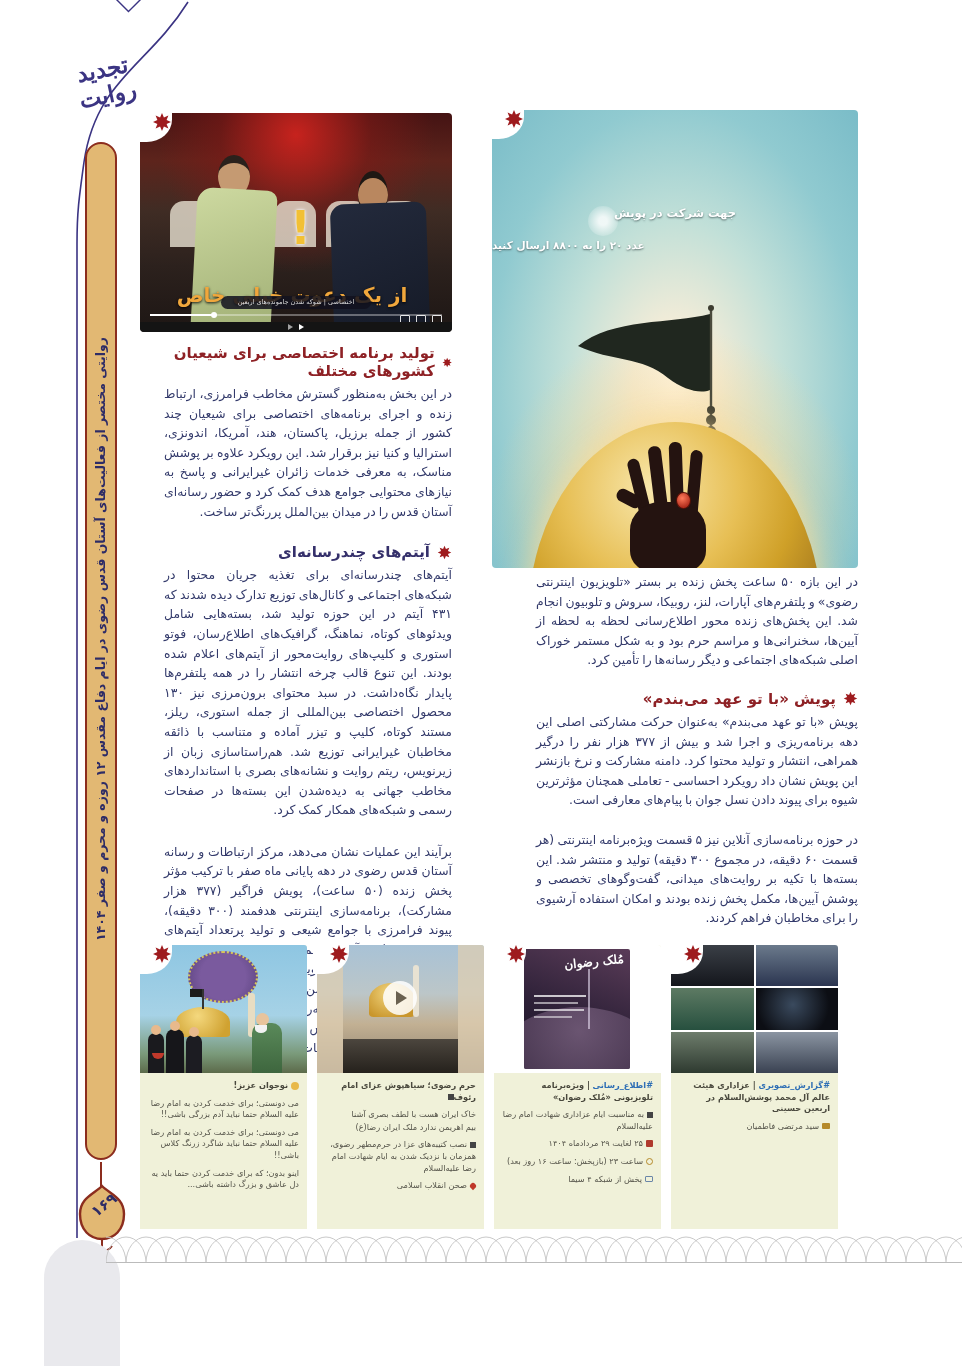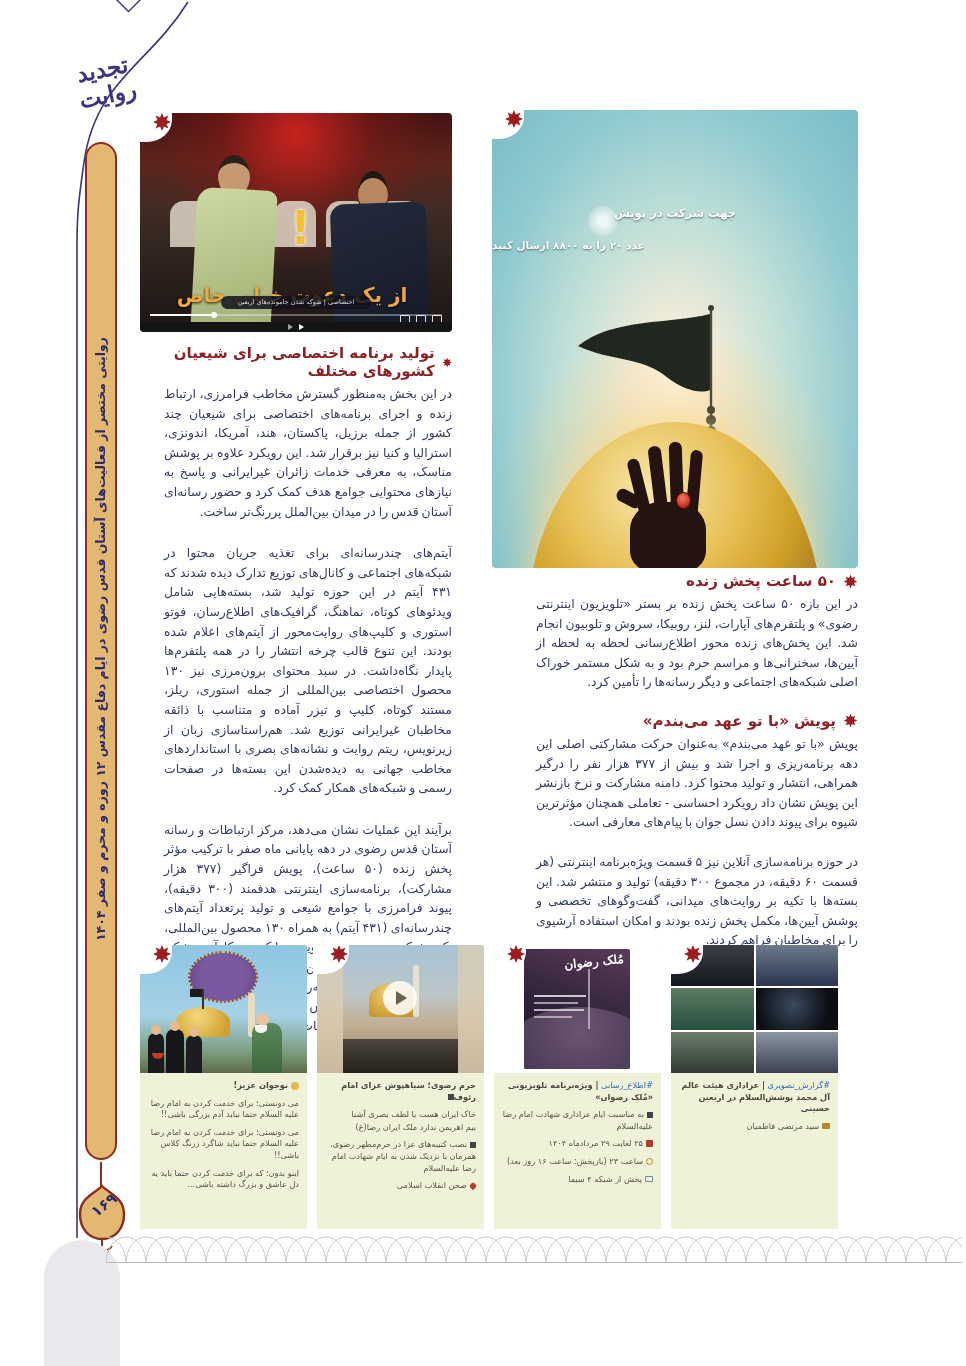--- a/index.html
+++ b/index.html
@@ -94,21 +94,21 @@
   .p-ring{position:absolute;left:64px;top:52px;width:13px;height:15px;border-radius:50%;
           background:radial-gradient(circle at 40% 35%,#ff7a5a,#b3301f 70%);border:1px solid #5a1108;}
 
   
   .cards{position:absolute;left:140px;top:945px;display:flex;gap:10px;}
   .card{position:relative;width:167px;height:284px;background:#f0f1d9;border-radius:3px;}
   .cimg{position:relative;width:167px;height:128px;overflow:hidden;border-radius:3px 3px 0 0;}
   .ccap{position:absolute;left:0;right:0;top:128px;bottom:0;background:#f0f1d9;padding:7px 8px;
         box-sizing:border-box;overflow:hidden;}
   .cline{margin:0 0 6px 0;font-size:8.2px;line-height:11.6px;color:#55544a;direction:rtl;text-align:right;}
-  .ctag{color:#2f6fb5;font-weight:normal;}
+  .ctag{color:#2f6fb5;font-weight:bold;}
   .ctitle{color:#4a493e;font-weight:bold;}
   .ic{display:inline-block;vertical-align:middle;margin-left:3px;}
   .ic-sq{width:6px;height:6px;background:#444;}
   .ic-diamond{width:6px;height:6px;background:#3c6fb0;transform:rotate(45deg);}
   .ic-cam{width:8px;height:6px;background:#b58a2a;border-radius:1px;}
   .ic-cal{width:7px;height:7px;background:#b03a2e;border-radius:1px;}
   .ic-clock{width:7px;height:7px;border:1.4px solid #b58a2a;border-radius:50%;box-sizing:border-box;}
   .ic-tv{width:8px;height:6px;border:1.3px solid #6a86a8;border-radius:1px;box-sizing:border-box;}
   .ic-pin{width:6px;height:6px;background:#c0392b;border-radius:50% 50% 50% 0;transform:rotate(-45deg);}
   .ic-face{width:8px;height:8px;background:#e8b94a;border-radius:50%;}
@@ -226,35 +226,35 @@
     <section class="sec">
       <h3 class="h">
         <svg width="15" height="15" viewBox="0 0 20 20">
             <polygon points="10,1 11.9,5.4 16.4,3.6 14.6,8.1 19,10 14.6,11.9 16.4,16.4 11.9,14.6 10,19 8.1,14.6 3.6,16.4 5.4,11.9 1,10 5.4,8.1 3.6,3.6 8.1,5.4" fill="#9e1b1e"></polygon>
           </svg>
         <span class="ht">تولید برنامه اختصاصی برای شیعیان کشورهای مختلف</span>
       </h3>
       <p class="b">در این بخش به‌منظور گسترش مخاطب فرامرزی، ارتباط زنده و اجرای برنامه‌های اختصاصی برای شیعیان چند کشور از جمله برزیل، پاکستان، هند، آمریکا، اندونزی، استرالیا و کنیا نیز برقرار شد. این رویکرد علاوه بر پوشش مناسک، به معرفی خدمات زائران غیرایرانی و پاسخ به نیازهای محتوایی جوامع هدف کمک کرد و حضور رسانه‌ای آستان قدس را در میدان بین‌الملل پررنگ‌تر ساخت.</p>
     </section>
     <section class="sec" style="margin-top:22px;">
+      <h3 class="h">
+        <svg width="15" height="15" viewBox="0 0 20 20">
+            <polygon points="10,1 11.9,5.4 16.4,3.6 14.6,8.1 19,10 14.6,11.9 16.4,16.4 11.9,14.6 10,19 8.1,14.6 3.6,16.4 5.4,11.9 1,10 5.4,8.1 3.6,3.6 8.1,5.4" fill="#9e1b1e"></polygon>
+          </svg>
+        <span class="ht indigo">آیتم‌های چندرسانه‌ای</span>
+      </h3>
       <p class="b">آیتم‌های چندرسانه‌ای برای تغذیه جریان محتوا در شبکه‌های اجتماعی و کانال‌های توزیع تدارک دیده شدند که ۴۳۱ آیتم در این حوزه تولید شد، بسته‌هایی شامل ویدئوهای کوتاه، نماهنگ، گرافیک‌های اطلاع‌رسان، فوتو استوری و کلیپ‌های روایت‌محور از آیتم‌های اعلام شده بودند. این تنوع قالب چرخه انتشار را در همه پلتفرم‌ها پایدار نگاه‌داشت. در سبد محتوای برون‌مرزی نیز ۱۳۰ محصول اختصاصی بین‌المللی از جمله استوری، ریلز، مستند کوتاه، کلیپ و تیزر آماده و متناسب با ذائقه مخاطبان غیرایرانی توزیع شد. هم‌راستاسازی زبان از زیرنویس، ریتم روایت و نشانه‌های بصری با استانداردهای مخاطب جهانی به دیده‌شدن این بسته‌ها در صفحات رسمی و شبکه‌های همکار کمک کرد.</p>
     </section>
     <section class="sec" style="margin-top:22px;">
       <p class="b">برآیند این عملیات نشان می‌دهد، مرکز ارتباطات و رسانه آستان قدس رضوی در دهه پایانی ماه صفر با ترکیب مؤثر پخش زنده (۵۰ ساعت)، پویش فراگیر (۳۷۷ هزار مشارکت)، برنامه‌سازی اینترنتی هدفمند (۳۰۰ دقیقه)، پیوند فرامرزی با جوامع شیعی و تولید پرتعداد آیتم‌های چندرسانه‌ای (۴۳۱ آیتم) به همراه ۱۳۰ محصول بین‌المللی، یک شبکه توزیع چندسکویی چابک و کارآمد شکل داده‌است. این رویکرد ضمن پاسخ‌گویی به نیاز مخاطب داخلی، تصویری معتبر و به‌روز از آیین‌ها و خدمات حرم مطهر رضوی را در مقیاس بین‌المللی بازنمایی کرده و استاندارد تازه‌ای برای عملیات رسانه‌ای معارفی در فضای مجازی به‌جا گذاشته است.</p>
     </section>
   </div>
 
   <div class="col" style="left:492px;top:572px;width:366px;">
     <section class="sec">
-      <h3 class="h">
-        <svg width="15" height="15" viewBox="0 0 20 20">
-            <polygon points="10,1 11.9,5.4 16.4,3.6 14.6,8.1 19,10 14.6,11.9 16.4,16.4 11.9,14.6 10,19 8.1,14.6 3.6,16.4 5.4,11.9 1,10 5.4,8.1 3.6,3.6 8.1,5.4" fill="#9e1b1e"></polygon>
-          </svg>
-        <span class="ht">۵۰ ساعت پخش زنده</span>
-      </h3>
       <p class="b">در این بازه ۵۰ ساعت پخش زنده بر بستر «تلویزیون اینترنتی رضوی» و پلتفرم‌های آپارات، لنز، روبیکا، سروش و تلوبیون انجام شد. این پخش‌های زنده محور اطلاع‌رسانی لحظه به لحظه از آیین‌ها، سخنرانی‌ها و مراسم حرم بود و به شکل مستمر خوراک اصلی شبکه‌های اجتماعی و دیگر رسانه‌ها را تأمین کرد.</p>
     </section>
     <section class="sec" style="margin-top:20px;">
       <h3 class="h">
         <svg width="15" height="15" viewBox="0 0 20 20">
             <polygon points="10,1 11.9,5.4 16.4,3.6 14.6,8.1 19,10 14.6,11.9 16.4,16.4 11.9,14.6 10,19 8.1,14.6 3.6,16.4 5.4,11.9 1,10 5.4,8.1 3.6,3.6 8.1,5.4" fill="#9e1b1e"></polygon>
           </svg>
         <span class="ht">پویش «با تو عهد می‌بندم»</span>
       </h3>
       <p class="b">پویش «با تو عهد می‌بندم» به‌عنوان حرکت مشارکتی اصلی این دهه برنامه‌ریزی و اجرا شد و بیش از ۳۷۷ هزار نفر را درگیر همراهی، انتشار و تولید محتوا کرد. دامنه مشارکت و نرخ بازنشر این پویش نشان داد رویکرد احساسی - تعاملی همچنان مؤثرترین شیوه برای پیوند دادن نسل جوان با پیام‌های معارفی است.</p>

